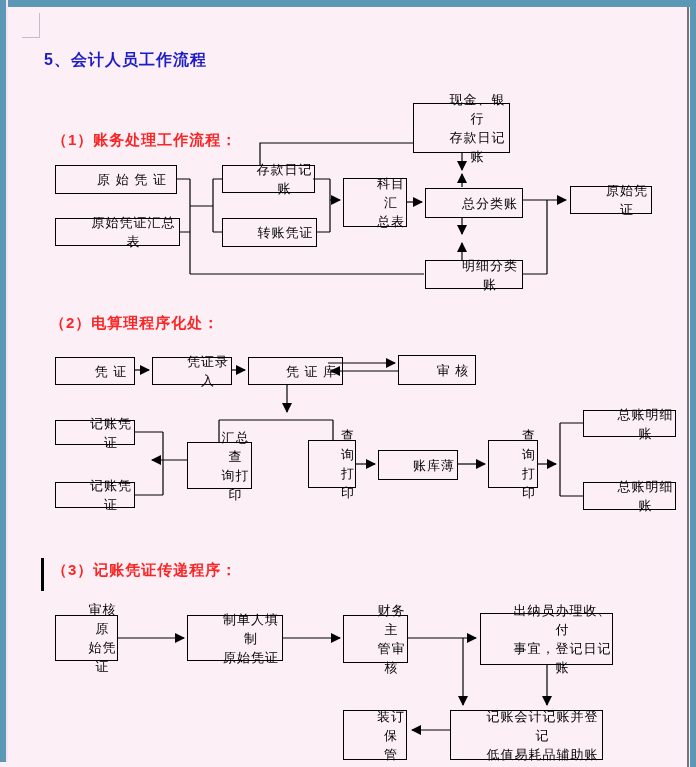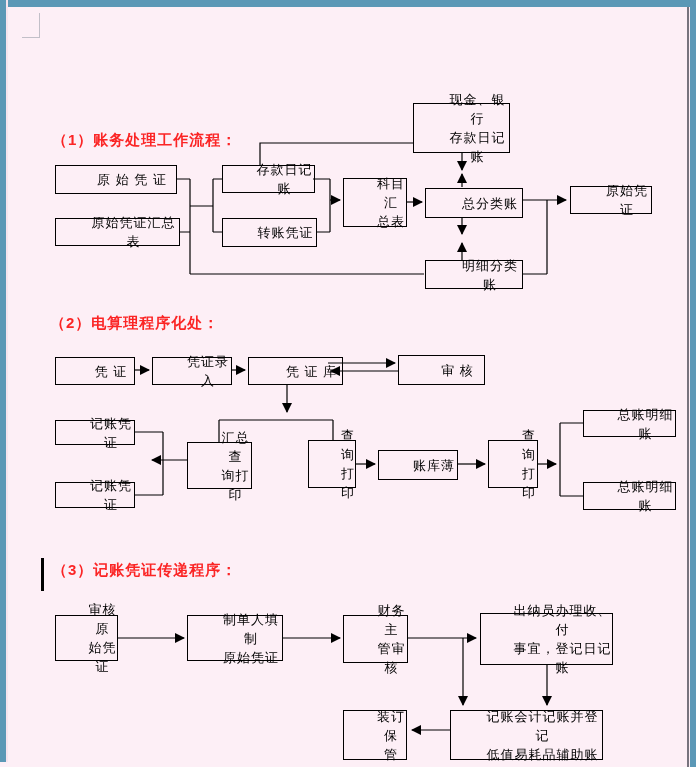--- a/index.html
+++ b/index.html
@@ -24,20 +24,21 @@
 <body>
 
 <div class="page">
 
   <div class="frame-top"></div>
   <div class="frame-left"></div>
   <div class="frame-left-inner"></div>
   <div class="frame-right"></div>
   <div class="corner-mark"></div>
 
+  <div class="h-main">5、会计人员工作流程</div>
   <div class="h-sec" style="left:52px;top:87px;margin-top:44px;">（1）账务处理工作流程：</div>
   <div class="h-sec" style="left:50px;top:314px;">（2）电算理程序化处：</div>
   <div class="change-bar"></div>
   <div class="h-sec" style="left:52px;top:561px;">（3）记账凭证传递程序：</div>
 
   <svg class="wires" width="696" height="767">
     <defs>
       <marker id="m" viewBox="0 0 10 10" refX="9" refY="5" markerWidth="8.5" markerHeight="8.5" orient="auto-start-reverse">
         <path d="M0,0L10,5L0,10z" fill="#000"></path>
       </marker>
@@ -93,21 +94,21 @@
 总表</div>
     <div class="fbox" style="left:425px;top:188px;width:98px;height:30px;">总分类账</div>
     <div class="fbox" style="left:570px;top:186px;width:82px;height:28px;">原始凭证</div>
     <div class="fbox" style="left:425px;top:260px;width:98px;height:29px;">明细分类账</div>
   </div>
 
   <div>
     <div class="fbox" style="left:55px;top:357px;width:80px;height:28px;">凭 证</div>
     <div class="fbox" style="left:152px;top:357px;width:80px;height:28px;">凭证录入</div>
     <div class="fbox" style="left:248px;top:357px;width:95px;height:28px;">凭 证 库</div>
-    <div class="fbox" style="left:398px;top:355px;width:87px;height:30px;text-align:right;">审 核</div>
+    <div class="fbox" style="left:398px;top:355px;width:78px;height:30px;text-align:right;">审 核</div>
     <div class="fbox" style="left:55px;top:420px;width:80px;height:25px;">记账凭证</div>
     <div class="fbox" style="left:55px;top:482px;width:80px;height:26px;">记账凭证</div>
     <div class="fbox" style="left:187px;top:442px;width:65px;height:47px;">汇总查
 询打印</div>
     <div class="fbox" style="left:308px;top:440px;width:48px;height:48px;">查询
 打印</div>
     <div class="fbox" style="left:378px;top:450px;width:80px;height:30px;">账库薄</div>
     <div class="fbox" style="left:488px;top:440px;width:50px;height:48px;">查询
 打印</div>
     <div class="fbox" style="left:583px;top:410px;width:93px;height:27px;">总账明细账</div>

